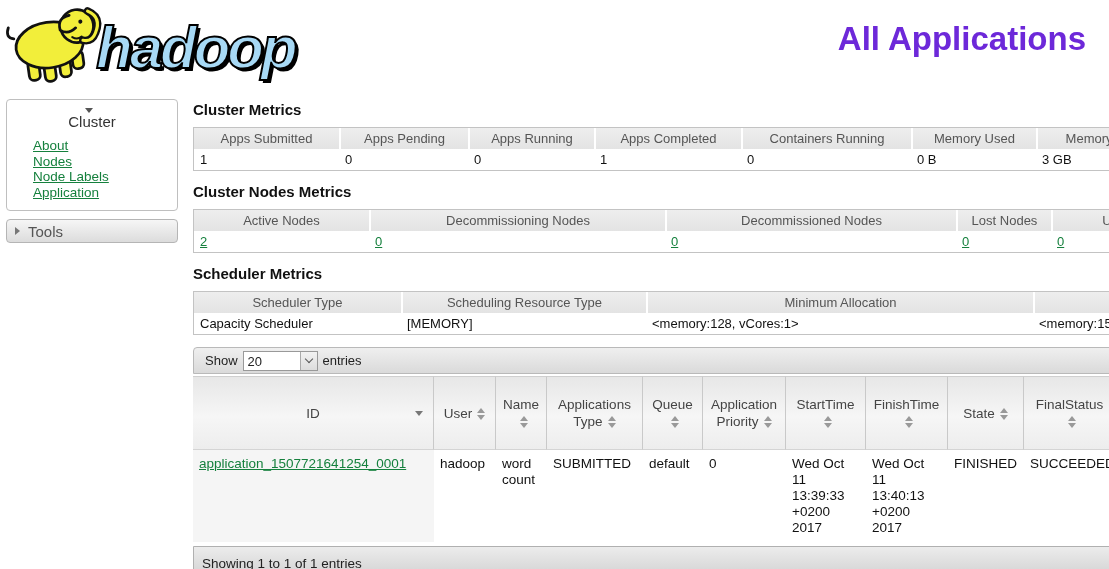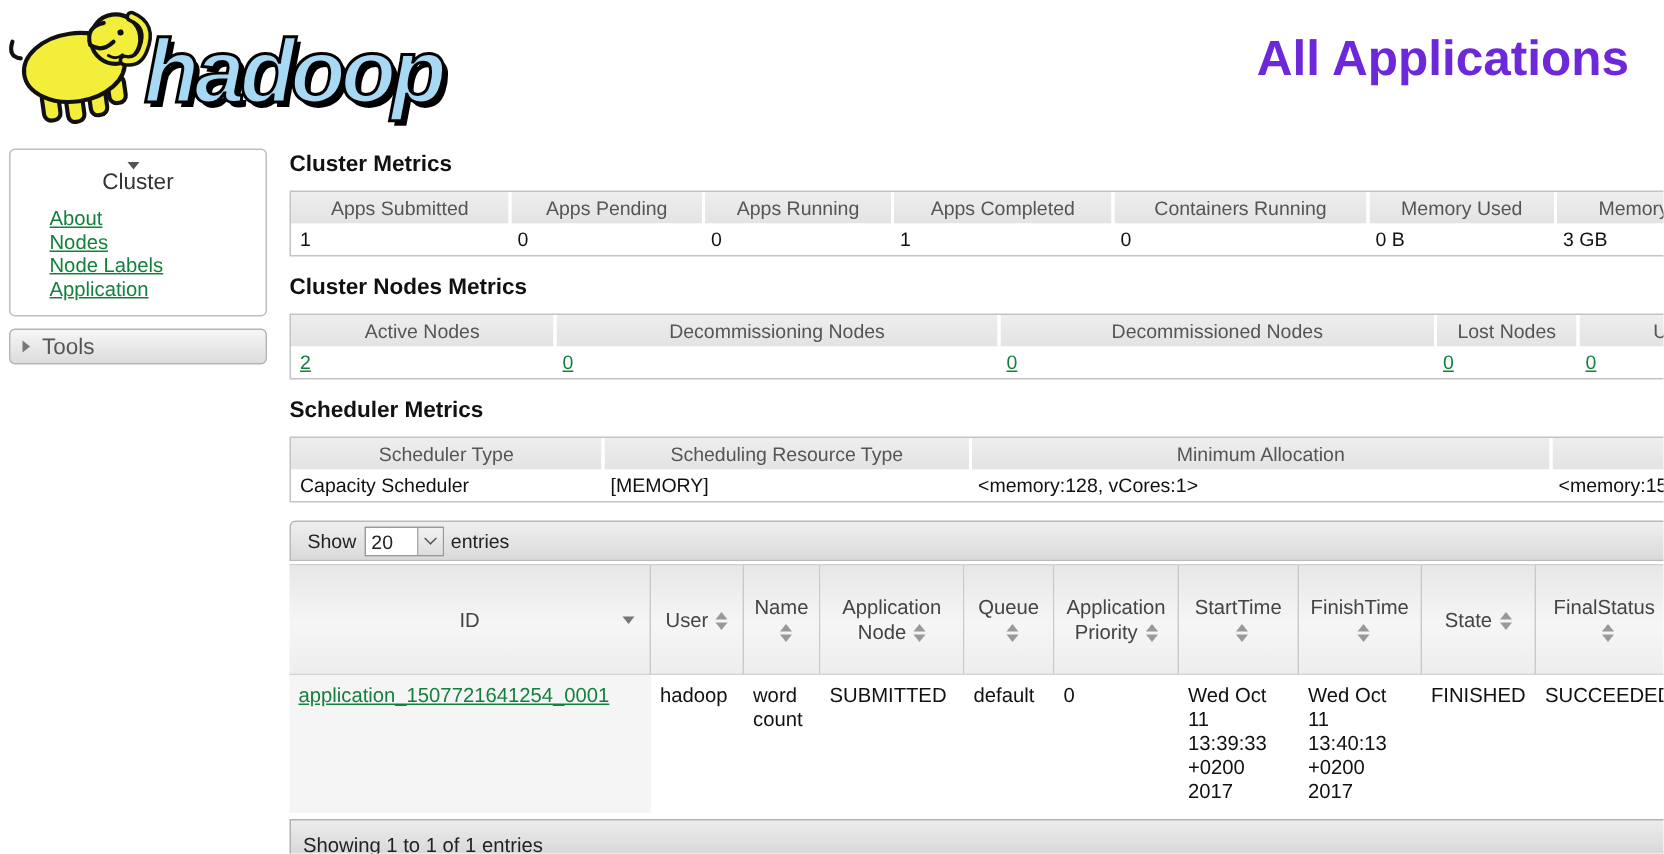--- a/index.html
+++ b/index.html
@@ -53,21 +53,21 @@
   table.metrics td { background:#fff; padding:3px 6px; font-size:13px; line-height:15px;
     white-space:nowrap; overflow:hidden; }
 
   
   .dt-top-bar { margin-top:12px; width:923px; height:27px; border:1px solid #b9b9b9;
     border-radius:4px 4px 0 0; background:linear-gradient(#efefef,#dadada);
     display:flex; align-items:center; padding:0 6px; color:#222; }
   .dt-top-bar .lbl { margin:16px 5px; }
   .select-box { display:inline-flex; align-items:stretch; border:1px solid #999; background:#fff;
     height:20px; cursor:pointer; }
-  .select-val { width:34px; padding:2px 4px; font-size:13px; }
+  .select-val { width:56px; padding:2px 4px; font-size:13px; }
   .select-btn { width:17px; background:linear-gradient(#f2f2f2,#ddd); border-left:1px solid #aaa;
     display:flex; align-items:center; justify-content:center; }
   .chev { width:6px; height:6px; border-right:1.5px solid #555; border-bottom:1.5px solid #555;
     transform:rotate(45deg); margin-top:-3px; }
 
   table.apps { margin-top:2px; border-collapse:separate; border-spacing:0; table-layout:fixed; }
   table.apps th { height:74px; background:linear-gradient(#e7e7e7,#f6f6f6 55%,#ededed);
     border-right:1px solid #c9c9c9; border-top:1px solid #cfcfcf; border-bottom:1px solid #d4d4d4;
     color:#444; font-weight:normal; font-size:13.5px; text-align:center; vertical-align:middle;
     padding:4px 6px; line-height:17px; cursor:pointer; }
@@ -248,21 +248,21 @@
         <span class="sort-desc"></span>
       </th>
       <th><span>User</span><span class="sort-both">
               <i class="up"></i>
               <i class="dn"></i>
             </span></th>
       <th><span>Name</span><span class="sort-both">
               <i class="up"></i>
               <i class="dn"></i>
             </span></th>
-      <th><span>Application Node</span><span class="sort-both">
+      <th><span>Applications Type</span><span class="sort-both">
               <i class="up"></i>
               <i class="dn"></i>
             </span></th>
       <th><span>Queue</span><span class="sort-both">
               <i class="up"></i>
               <i class="dn"></i>
             </span></th>
       <th><span>Application Priority</span><span class="sort-both">
               <i class="up"></i>
               <i class="dn"></i>

